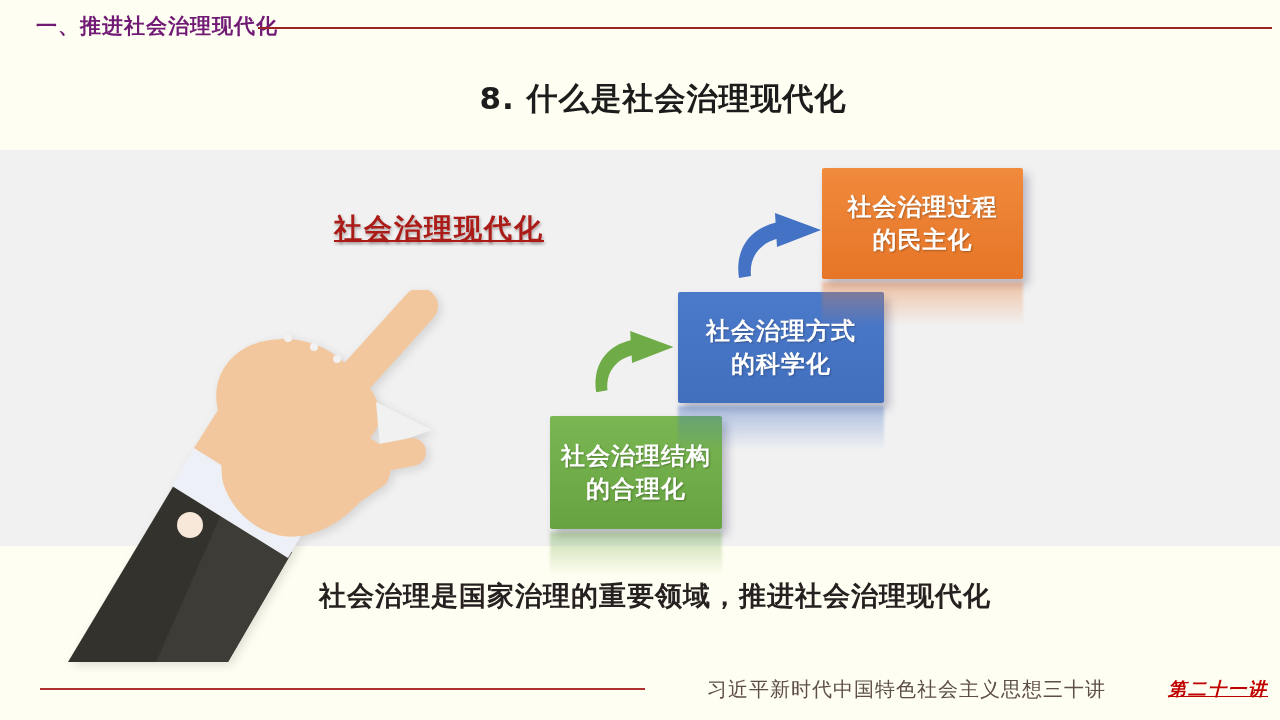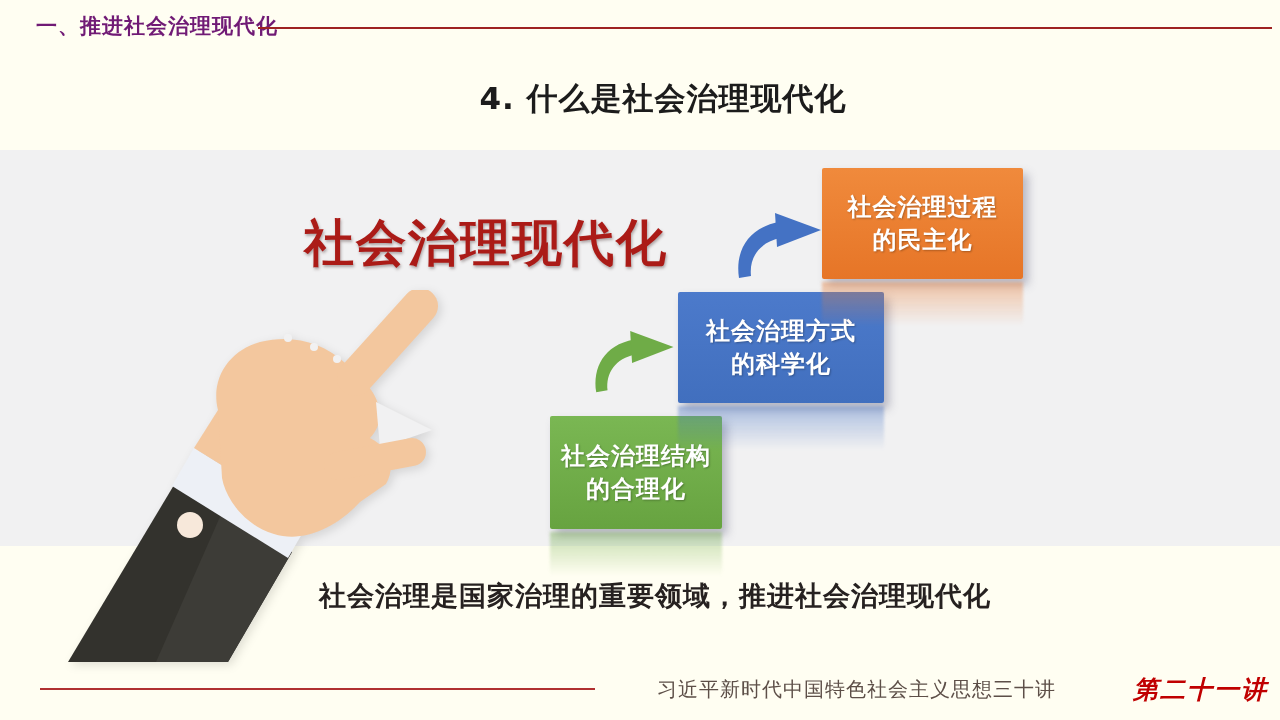--- a/index.html
+++ b/index.html
@@ -20,23 +20,24 @@
   .slide-title{
     position:absolute;left:46px;right:0;top:78px;text-align:center;
     font-size:31px;font-weight:800;color:#1c1c1c;letter-spacing:1px;
   }
   
   .panel{
     position:absolute;left:0;top:150px;width:1280px;height:396px;background:#f1f1f2;
   }
   
   .keyword{
-    position:absolute;left:304px;top:210px;
-    font-size:50px;font-weight:800;color:#ab1b17;letter-spacing:2px;
+    position:absolute;left:334px;top:210px;
+    font-size:28px;font-weight:800;color:#ab1b17;letter-spacing:2px;
     text-shadow:1px 2px 3px rgba(90,70,70,.45);
+    text-decoration:underline;
   }
   
   .step-box{
     position:absolute;border-radius:2px;
     display:flex;flex-direction:column;align-items:center;justify-content:center;
     color:#ffffff;font-weight:700;font-size:24px;line-height:33px;text-align:center;
     letter-spacing:1px;text-shadow:1px 1px 2px rgba(0,0,0,.28);
     box-shadow:5px 6px 10px rgba(110,110,135,.45);
   }
   .box-green {left:550px;top:416px;width:172px;height:113px;background:linear-gradient(180deg,#7ab753 0%,#67a340 100%);}
@@ -64,31 +65,31 @@
   .footer{
     position:absolute;left:40px;right:12px;top:670px;height:38px;
     display:flex;align-items:center;gap:48px;
   }
   .footer-line{flex:1;height:2px;background:#b03030;margin-right:14px;}
   .footer-book{
     font-size:20px;color:#5d4f48;letter-spacing:1px;white-space:nowrap;
     font-family:"DejaVu Serif","Liberation Serif",serif;
   }
   .footer-lecture{
-    margin-left:29px;font-size:25px;font-weight:700;font-style:italic;color:#c00000;
-    font-family:"DejaVu Serif","Liberation Serif",serif;letter-spacing:2px;white-space:nowrap;
+    margin-left:14px;font-size:18px;font-weight:700;font-style:italic;color:#c00000;
+    font-family:"DejaVu Serif","Liberation Serif",serif;letter-spacing:2px;white-space:nowrap;text-decoration:underline;
   }
 </style>
 </head>
 <body>
 
 <div class="header-label">一、推进社会治理现代化</div>
 <div class="header-line"></div>
 
-<div class="slide-title">4. 什么是社会治理现代化</div>
+<div class="slide-title">8. 什么是社会治理现代化</div>
 
 <div class="panel"></div>
 
 <div class="keyword">社会治理现代化</div>
 
 <svg class="hand" width="400" height="380" viewBox="0 0 400 380" style="filter:drop-shadow(3px 3px 5px rgba(0,0,0,.12));">
 
   <polygon points="8,372 117,190 232,262 168,372" fill="#33322d"></polygon>
   <polygon points="163,220 232,262 168,372 96,372" fill="#3d3c37"></polygon>
 

